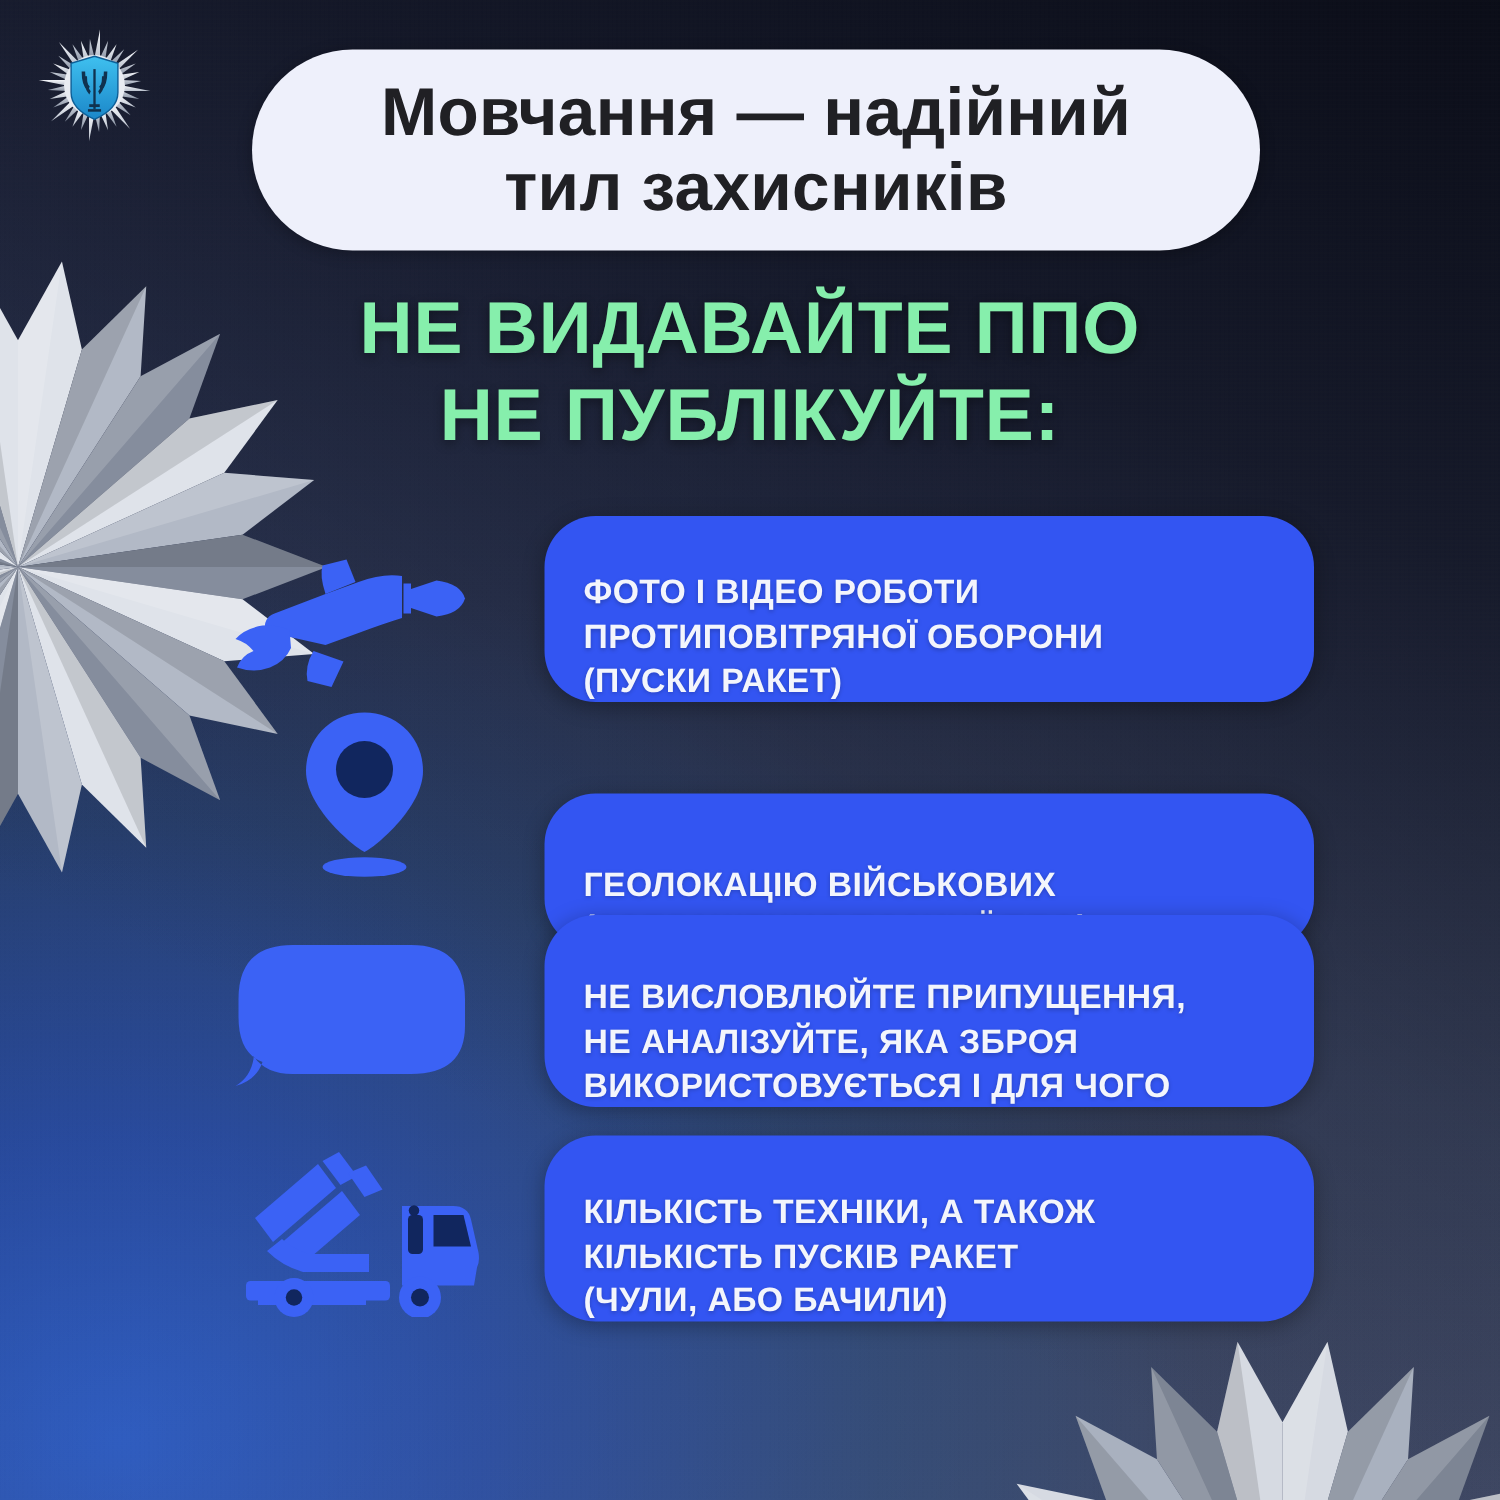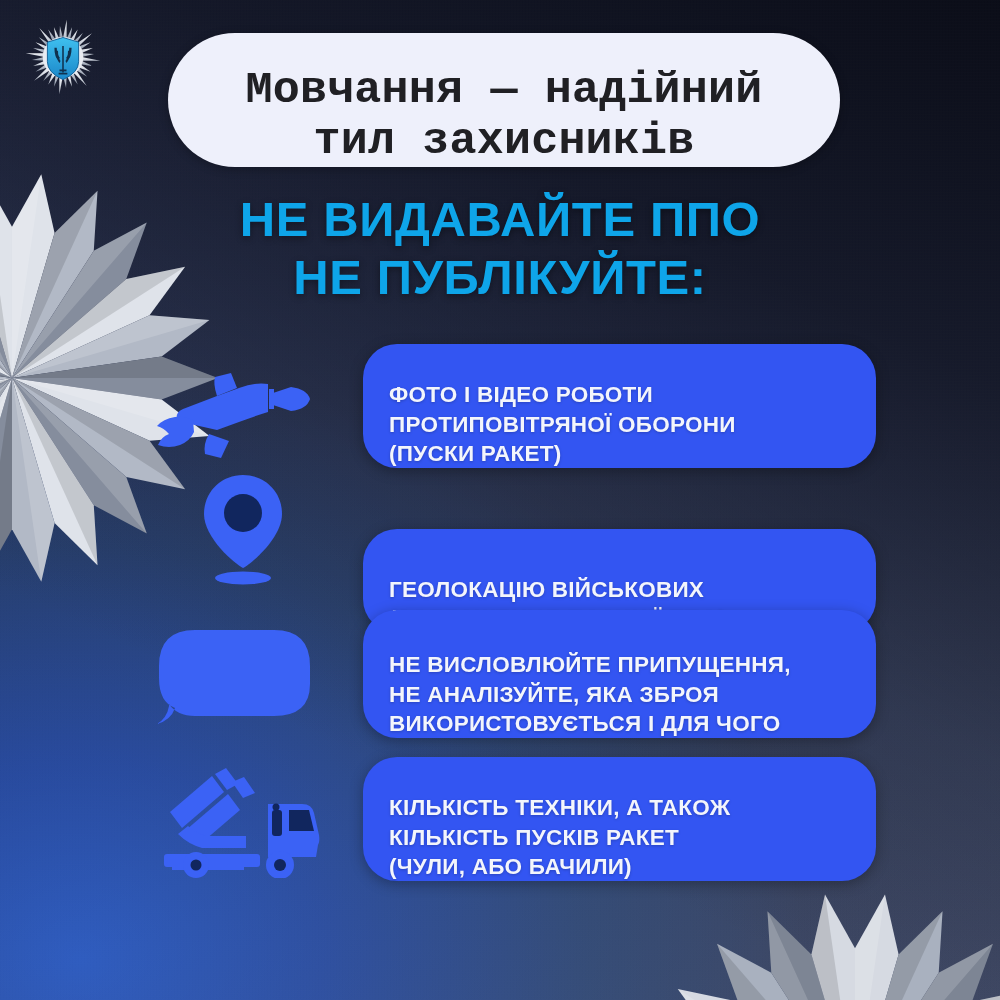--- a/index.html
+++ b/index.html
@@ -44,40 +44,39 @@
 
   
   .emblem { position:absolute; left:24px; top:18px; width:78px; height:78px; }
 
   
   .title-pill {
     position:absolute; left:168px; top:33px;
     width:672px; height:134px;
     background:#eef0fb;
     border-radius:67px;
-    display:flex; align-items:flex-end; justify-content:center;
+    display:flex; align-items:center; justify-content:center;
     text-align:center;
     box-shadow:0 2px 10px rgba(0,0,0,.28);
-    font-family:Liberation Mono, monospace;
   }
   .title-pill .t {
     color:#202024;
     font-size:45px;
     font-weight:700;
     line-height:1.12;
     letter-spacing:.2px;
     padding:0 28px;
     white-space:pre-line;
   }
 
   
   .headline {
     position:absolute; left:0; top:191px; width:1000px;
     text-align:center;
-    color:#0ea5e9;
+    color:#86efac;
     font-size:49px;
     font-weight:700;
     line-height:1.18;
     letter-spacing:.6px;
     white-space:pre-line;
     text-shadow:0 2px 7px rgba(0,0,0,.40);
   }
 
   
   .card {

